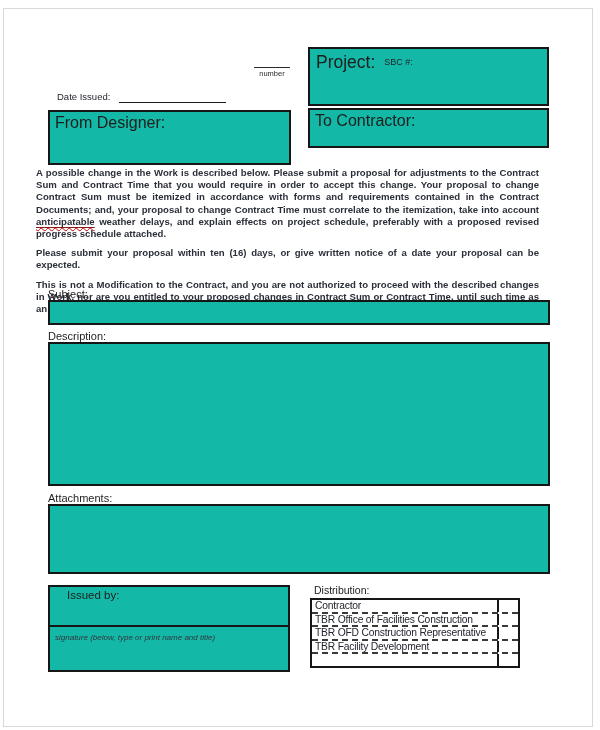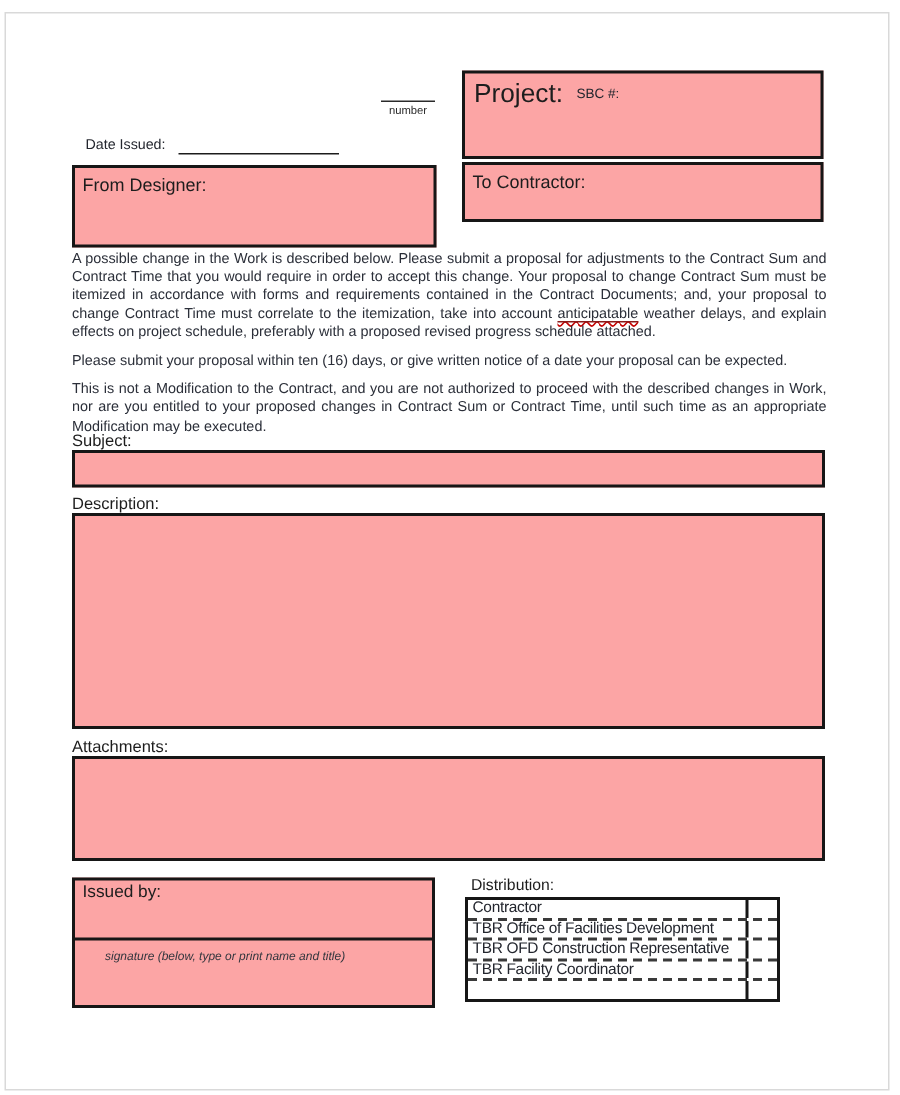--- a/index.html
+++ b/index.html
@@ -7,44 +7,44 @@
     position:relative;width:600px;height:730px;background:#ffffff;
     font-family:"Liberation Sans","DejaVu Sans",sans-serif;color:#23262e;overflow:hidden;
   }
   .abs{position:absolute;}
   .page-frame{left:3px;top:8px;width:588px;height:717px;border:1px solid #d9d9d9;}
   .form-title{left:48px;top:44px;font-size:20.5px;color:#1f1f1f;}
   .num-line{left:254px;top:53px;width:36px;height:14px;border-bottom:1.5px solid #2a2a2a;}
   .num-caption{left:252px;top:69px;width:40px;text-align:center;font-size:7.5px;color:#2a2a2a;}
   .date-label{left:57px;top:91px;font-size:9.5px;color:#23262e;}
   .date-line{left:119px;top:87px;width:107px;height:15px;border-bottom:1.5px solid #1c1c1c;}
-  .box{border:2px solid #161616;box-sizing:border-box;background:#fca5a5;}
+  .box{border:2px solid #161616;box-sizing:border-box;background:#14b8a6;}
   .project-box{left:308px;top:47px;width:241px;height:59px;padding:3px 6px;}
   .project-label{font-size:17.5px;color:#1d1d1d;}
   .sbc-label{font-size:9px;color:#23262e;margin-left:9px;position:relative;top:-3px;}
   .designer-box{left:48px;top:110px;width:243px;height:55px;padding:2px 5px;}
   .contractor-box{left:308px;top:108px;width:241px;height:40px;padding:2px 5px;}
-  .party-label{font-size:12px;color:#1d1d1d;}
-  .paras{left:48px;top:167px;width:503px;font-size:9.6px;line-height:12.2px;
-         text-align:justify;color:#2b2f39;}
+  .party-label{font-size:16px;color:#1d1d1d;}
+  .paras{left:36px;top:167px;width:503px;font-size:9.6px;line-height:12.2px;
+         text-align:justify;color:#2b2f39;font-weight:bold;}
   .paras p{margin:0 0 7px 0;}
   .paras p:last-child{margin-bottom:0;}
   .misspell{text-decoration:underline wavy #c40000;text-underline-offset:2px;}
   .misspell .u{text-decoration:underline solid #8a1a1a;}
   .sec-label{font-size:11px;color:#1d1d1d;}
   .subject-label{left:48px;top:288px;}
   .subject-box{left:48px;top:300px;width:502px;height:25px;}
   .description-label{left:48px;top:330px;}
   .description-box{left:48px;top:342px;width:502px;height:144px;}
   .attachments-label{left:48px;top:492px;}
   .attachments-box{left:48px;top:504px;width:502px;height:70px;}
   .issued-box{left:48px;top:585px;width:242px;height:87px;}
-  .issued-label{font-size:11.5px;color:#1d1d1d;padding:2px 5px;display:block;}
+  .issued-label{font-size:11.5px;color:#1d1d1d;padding:2px 17px;display:block;}
   .sig-divider{position:absolute;left:0;right:0;top:38px;border-top:2px solid #161616;}
-  .sig-caption{position:absolute;left:0;right:0;top:43px;padding:3px 20px;
+  .sig-caption{position:absolute;left:0;right:0;top:43px;padding:3px 5px;
                font-size:8px;font-style:italic;color:#33363e;}
   .dist-label{left:314px;top:584px;font-size:10.5px;color:#1d1d1d;}
   .dist-table{left:310px;top:598px;width:210px;height:70px;border:2px solid #161616;
               box-sizing:border-box;display:flex;flex-direction:column;}
   .dist-row{flex:1;display:flex;align-items:center;border-bottom:2px dashed #3a3a3a;min-height:0;}
   .dist-row:last-child{border-bottom:none;}
   .dist-row-label{flex:1;font-size:10.3px;line-height:11px;letter-spacing:-0.2px;
                   padding-left:3px;color:#23262e;white-space:nowrap;overflow:hidden;}
   .dist-check{width:19px;align-self:stretch;border-left:2px solid #161616;}
 </style>
@@ -95,29 +95,29 @@
     <div class="sig-caption">signature (below, type or print name and title)</div>
   </div>
 
   <div class="abs dist-label">Distribution:</div>
   <div class="abs dist-table">
     <div class="dist-row">
       <span class="dist-row-label">Contractor</span>
       <span class="dist-check"></span>
     </div>
     <div class="dist-row">
-      <span class="dist-row-label">TBR Office of Facilities Development</span>
+      <span class="dist-row-label">TBR Office of Facilities Construction</span>
       <span class="dist-check"></span>
     </div>
     <div class="dist-row">
       <span class="dist-row-label">TBR OFD Construction Representative</span>
       <span class="dist-check"></span>
     </div>
     <div class="dist-row">
-      <span class="dist-row-label">TBR Facility Coordinator</span>
+      <span class="dist-row-label">TBR Facility Development</span>
       <span class="dist-check"></span>
     </div>
     <div class="dist-row">
       <span class="dist-row-label"></span>
       <span class="dist-check"></span>
     </div>
   </div>
 
 </div>
 

